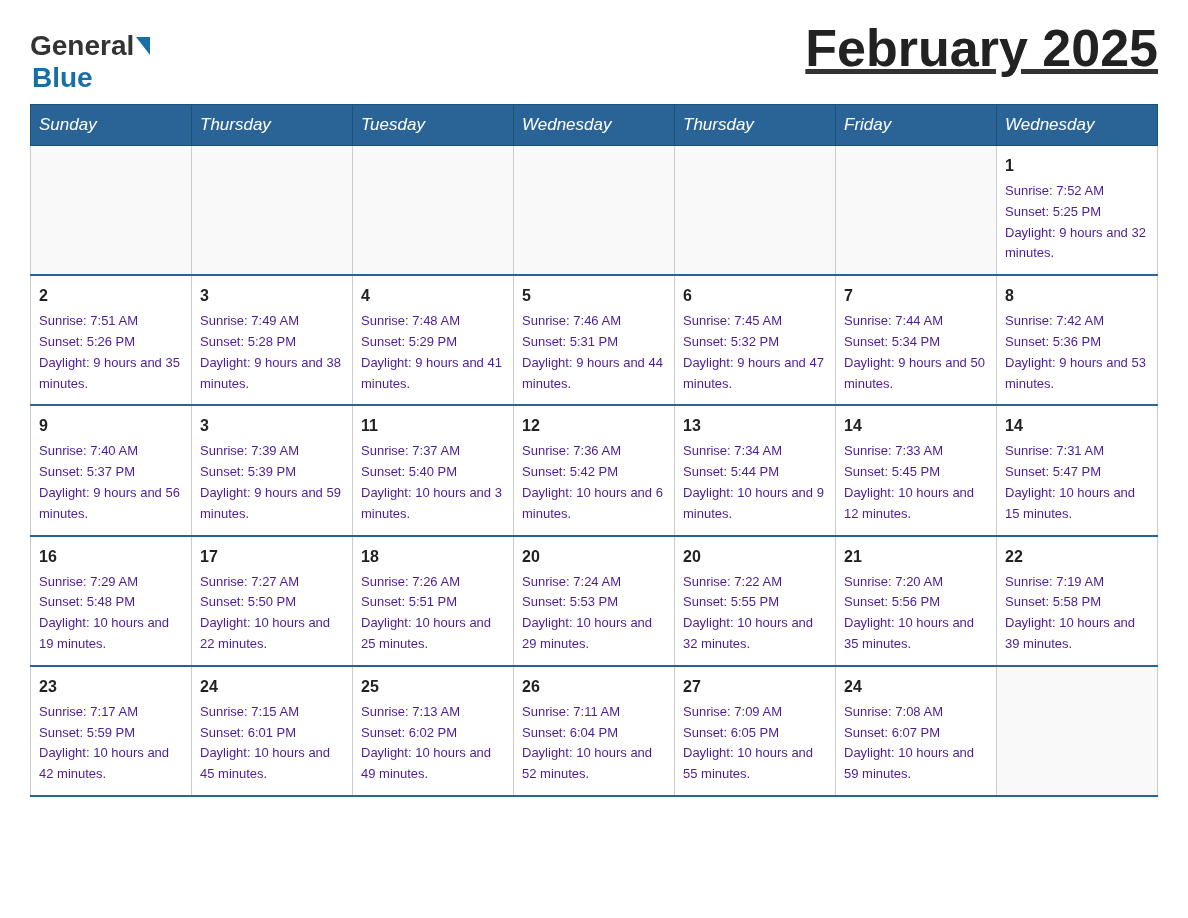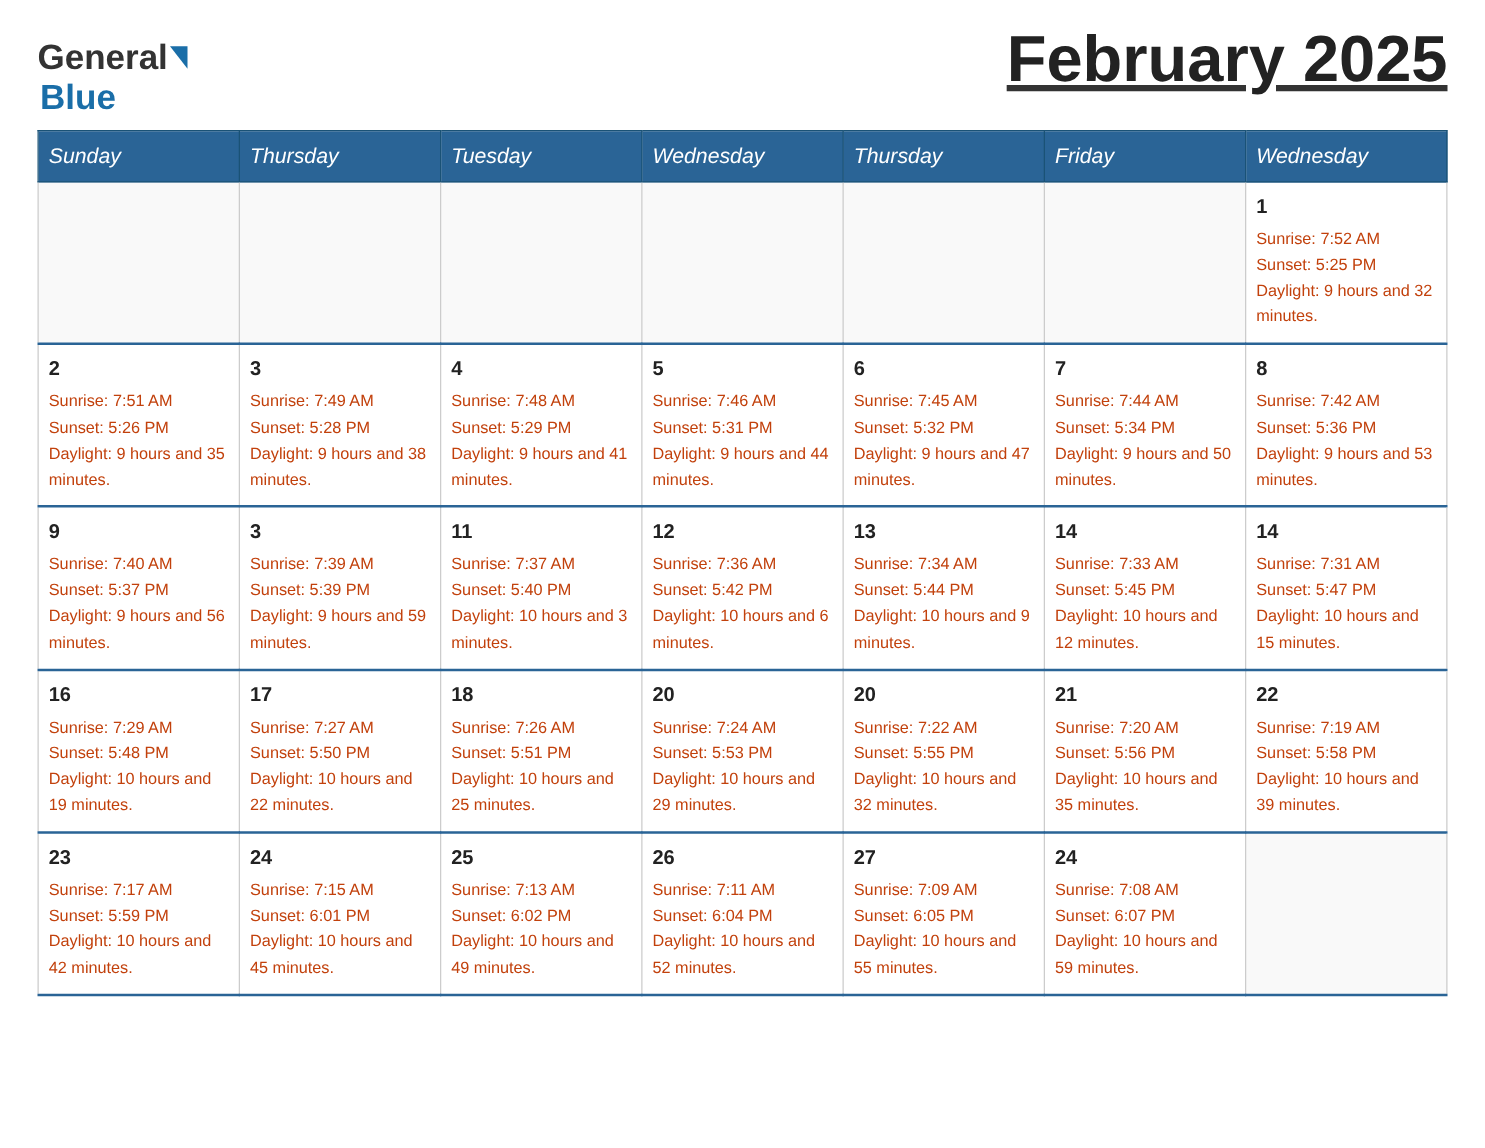--- a/index.html
+++ b/index.html
@@ -87,21 +87,21 @@
       line-height: 1.5;
     }
     .day-number {
       font-size: 16px;
       font-weight: bold;
       color: #222;
       display: block;
       margin-bottom: 3px;
     }
     .day-info {
-      color: #c2410c;
+      color: #4c1d95;
       font-size: 13px;
       line-height: 1.6;
     }
     .empty-cell {
       background: #f9f9f9;
     }
     .calendar tbody tr {
       border-bottom: 2px solid #2a6496;
     }
     .logo-line2 {

